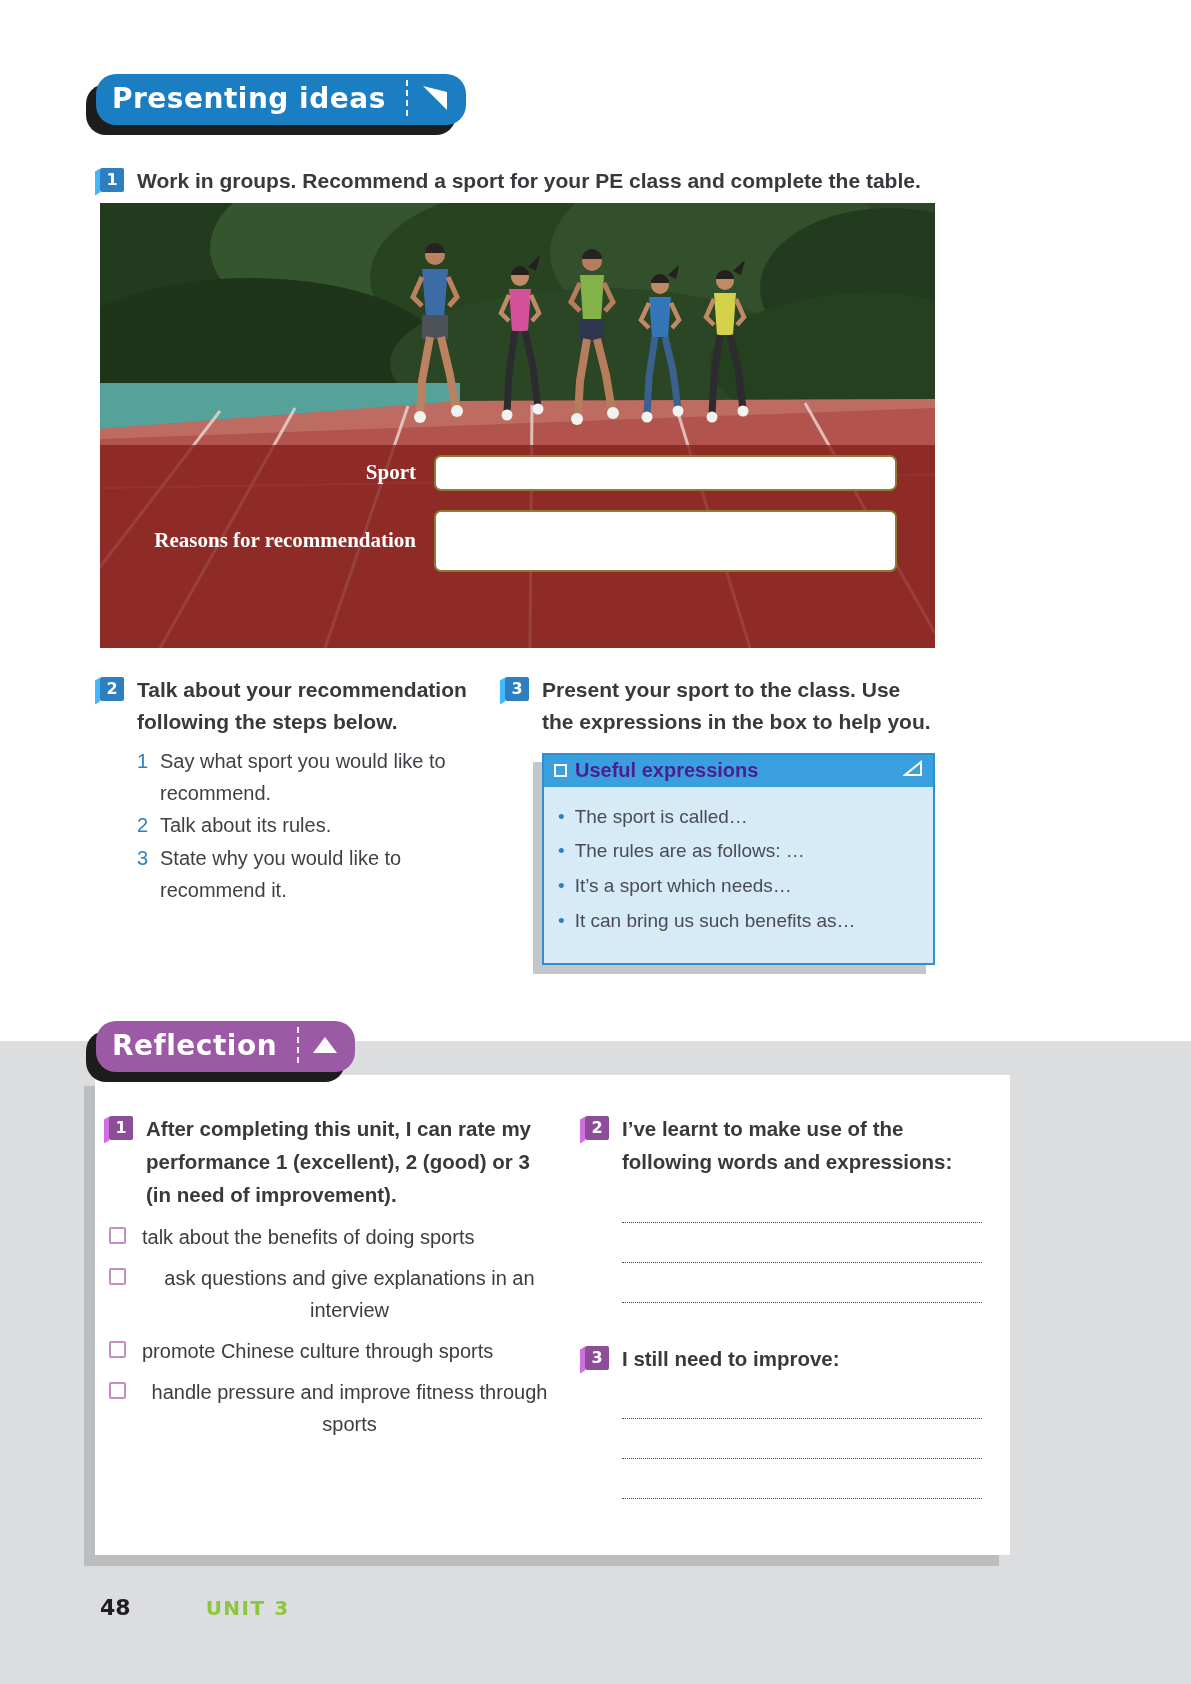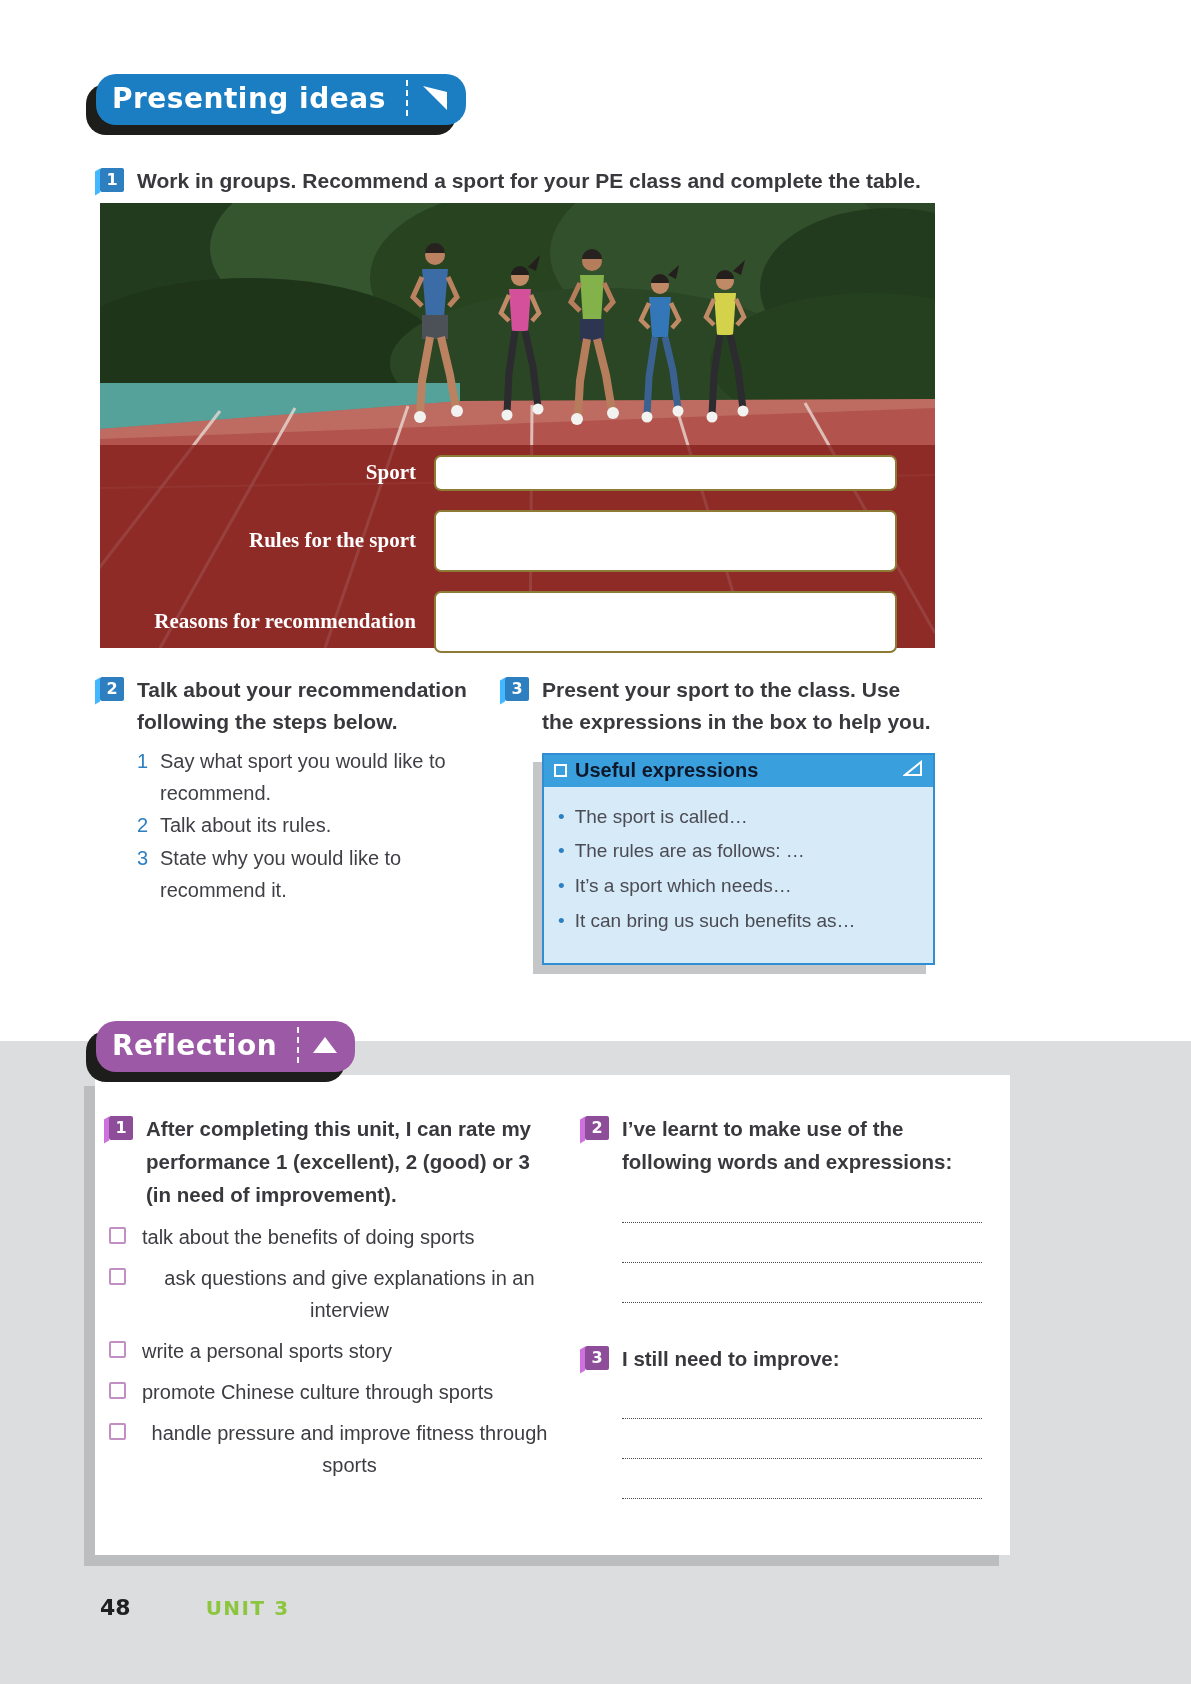--- a/index.html
+++ b/index.html
@@ -51,21 +51,21 @@
   .steps { margin-left:37px; margin-top:6px; }
   .step { display:flex; gap:9px; font-size:20px; color:#3f3f45; line-height:1.62; }
   .step-num { color:#2d7fc0; flex:none; width:14px; }
   .step-text { max-width:300px; }
 
   
   .ue-box { margin-left:37px; margin-top:14px; border:2px solid #2f8fd2; background:#d6eaf8;
     box-shadow:-9px 9px 0 #c5c6c8; }
   .ue-header { background:#3aa0dd; display:flex; align-items:center; padding:4px 10px 5px 10px; }
   .ue-sq { width:13px; height:13px; border:2px solid #fff; margin-right:8px; flex:none; }
-  .ue-title { color:#0f172a; font-weight:bold; font-size:20px; flex:1; }
+  .ue-title { color:#4c1d95; font-weight:bold; font-size:20px; flex:1; }
   .ue-body { padding:8px 12px 30px 14px; }
   .ue-item { display:flex; gap:10px; font-size:19px; color:#4b4b53; margin-top:9px; line-height:1.35; }
   .ue-item::before { content:"•"; color:#2d7fc0; font-size:19px; }
 
   .reflect-banner-wrap { margin-top:56px; }
 
   
   .card { margin-left:95px; width:915px; min-height:480px; background:#fff;
     box-shadow:-11px 11px 0 #bcbdbf; display:flex; padding:38px 28px 30px 14px; }
   .card-left { width:448px; }
@@ -198,24 +198,20 @@
             <circle cx="643" cy="208" r="5.5" fill="#f2f2f0"></circle>
           </g>
         </svg>
 
         <div class="overlay">
           <div class="t-row">
             <div class="t-label">Sport</div>
             <div class="t-input h1"></div>
           </div>
           <div class="t-row">
-            <div class="t-label">Rules for the sport</div>
-            <div class="t-input h2"></div>
-          </div>
-          <div class="t-row">
             <div class="t-label">Reasons for recommendation</div>
             <div class="t-input h2"></div>
           </div>
         </div>
       </div>
 
       <div class="two-col">
         <div class="col-left">
           <div class="activity-row" style="margin-top:0;">
             <span class="badge badge-blue">2</span>
@@ -298,24 +294,20 @@
           <div class="chk-row">
             <span class="chk"></span>
             <span class="chk-text">talk about the benefits of doing sports</span>
           </div>
           <div class="chk-row">
             <span class="chk"></span>
             <span class="chk-text">ask questions and give explanations in an interview</span>
           </div>
           <div class="chk-row">
             <span class="chk"></span>
-            <span class="chk-text">write a personal sports story</span>
-          </div>
-          <div class="chk-row">
-            <span class="chk"></span>
             <span class="chk-text">promote Chinese culture through sports</span>
           </div>
           <div class="chk-row">
             <span class="chk"></span>
             <span class="chk-text">handle pressure and improve fitness through sports</span>
           </div>
         </div>
       </div>
 
       <div class="card-right">

